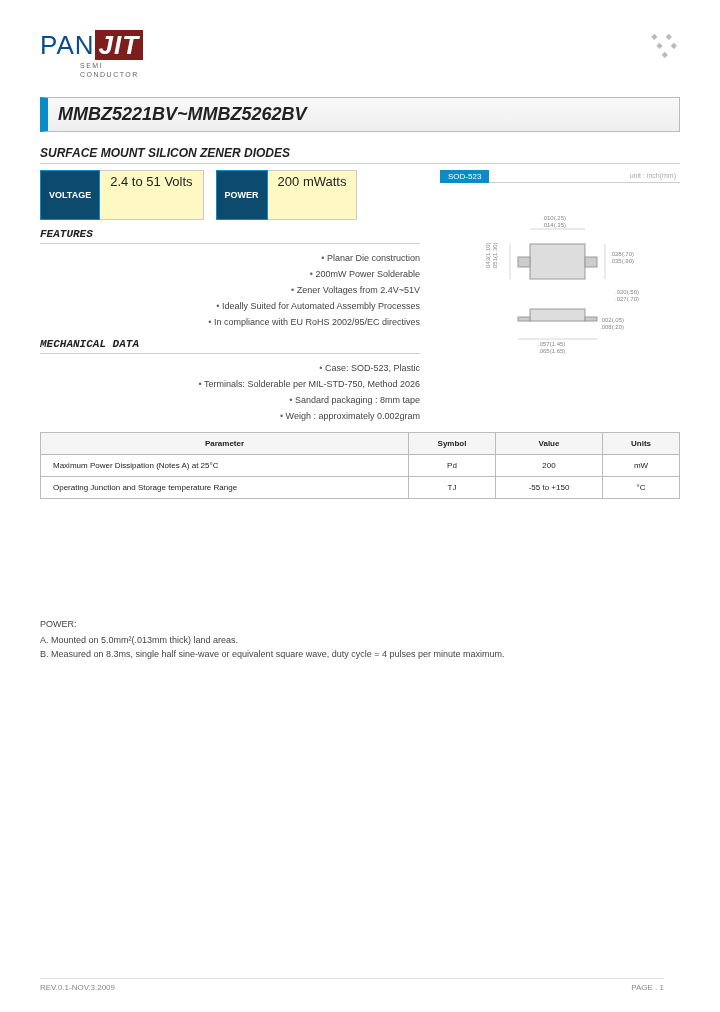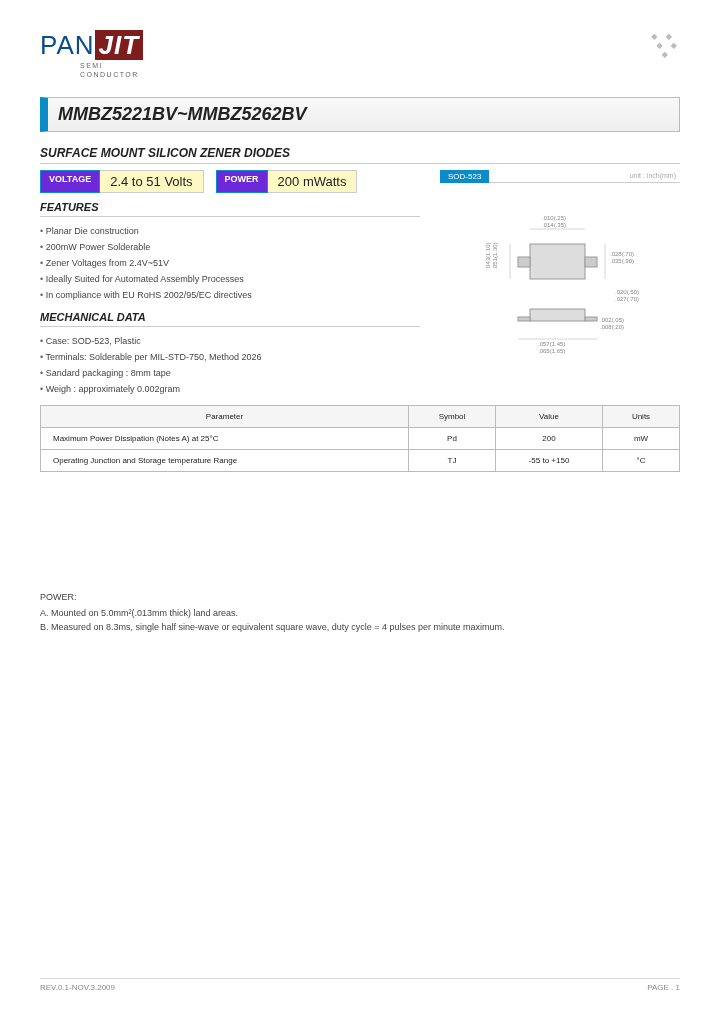--- a/index.html
+++ b/index.html
@@ -6,43 +6,43 @@
 .page { width:720px; height:1012px; position:relative; box-sizing:border-box; padding:30px 40px 20px 40px; }
 .logo-area { margin-bottom:18px; }
 .logo { font-size:26px; font-weight:400; color:#0a4d8c; letter-spacing:1px; }
 .logo .jit-box { background:#7f1d1d; color:#fff; padding:0 4px; font-style:italic; font-weight:bold; }
 .logo-sub { font-size:7px; color:#666; margin-left:40px; letter-spacing:1.5px; line-height:9px; }
 .dots { position:absolute; top:32px; right:40px; color:#bbb; font-size:8px; letter-spacing:3px; }
 .title-box { border:1px solid #bbb; border-left:8px solid #0a8cc9; background:linear-gradient(#f9f9f9,#eee); padding:6px 10px; margin-bottom:14px; }
 .title-box h1 { margin:0; font-size:18px; font-weight:bold; font-style:italic; color:#222; }
 .subtitle { font-size:12px; font-weight:bold; font-style:italic; color:#222; border-bottom:1px solid #ccc; padding-bottom:3px; margin-bottom:6px; }
 .spec-row { display:flex; gap:0; margin-bottom:8px; }
-.spec-label { background:#6d28d9; color:#fff; font-size:9px; font-weight:bold; padding:3px 8px; border:1px solid #0a8cc9; }
+.spec-label { background:#0c4a6e; color:#fff; font-size:9px; font-weight:bold; padding:19px 8px; border:1px solid #0a8cc9; }
 .spec-val { background:#fef9c3; font-size:13px; padding:3px 10px; border:1px solid #ccc; border-left:none; margin-right:12px; }
 .columns { display:flex; gap:20px; }
 .left-col { flex:1; }
 .right-col { width:240px; }
-.sect-head { font-size:11px; font-weight:bold; font-style:italic; border-bottom:1px solid #ccc; padding-bottom:3px; margin:8px 0 6px 0; }
+.sect-head { font-size:11px; font-weight:bold; font-style:italic; border-bottom:1px solid #ccc; padding-bottom:3px; margin:8px 0 6px 0;font-family:Liberation Mono, monospace; }
 ul.bullets { list-style:none; padding:0; margin:0 0 8px 0; }
-ul.bullets li { font-size:9px; color:#444; padding:3px 0; }
+ul.bullets li { font-size:9px; color:#444; padding:3px 0;text-align:right; }
 ul.bullets li:before { content:"• "; color:#666; }
 .pkg-label { display:flex; font-size:8px; margin-bottom:6px; }
 .pkg-name { background:#0a8cc9; color:#fff; padding:2px 8px; flex:0 0 auto; }
 .pkg-unit { border-bottom:1px solid #ccc; flex:1; text-align:right; color:#aaa; padding:2px 4px; font-size:7px; }
 .pkg-draw { position:relative; height:200px; }
 .dim-txt { position:absolute; font-size:6px; color:#888; line-height:7px; text-align:center; }
 .max-title { font-size:11px; font-weight:bold; font-style:italic; border-bottom:1px solid #ccc; padding-bottom:3px; margin:30px 0 20px 0; }
 table.ratings { width:100%; border-collapse:collapse; margin:0 auto; }
 table.ratings th, table.ratings td { border:1px solid #bbb; font-size:8px; padding:6px 8px; text-align:center; }
-table.ratings th { background:#f5f5f5; font-weight:normal; }
+table.ratings th { background:#f5f5f5; font-weight:bold; }
 table.ratings td.param { text-align:left; padding-left:12px; }
 .notes { margin-top:120px; }
 .notes-title { font-size:9px; color:#444; margin-bottom:6px; }
 .notes p { font-size:9px; color:#444; margin:4px 0; }
-.footer { position:absolute; bottom:20px; left:40px; right:40px; display:flex; justify-content:space-between; font-size:8px; color:#888; border-top:1px solid #ddd; padding-top:4px; }
+.footer { position:absolute; bottom:20px; left:40px; right:56px; display:flex; justify-content:space-between; font-size:8px; color:#888; border-top:1px solid #ddd; padding-top:4px; }
 svg { display:block; }
 </style>
 </head>
 <body>
 
 <div class="page">
   <div class="dots">◆ ◆<br>&nbsp;◆ ◆<br>&nbsp;&nbsp;◆</div>
 
   <div class="logo-area">
     <span class="logo">

